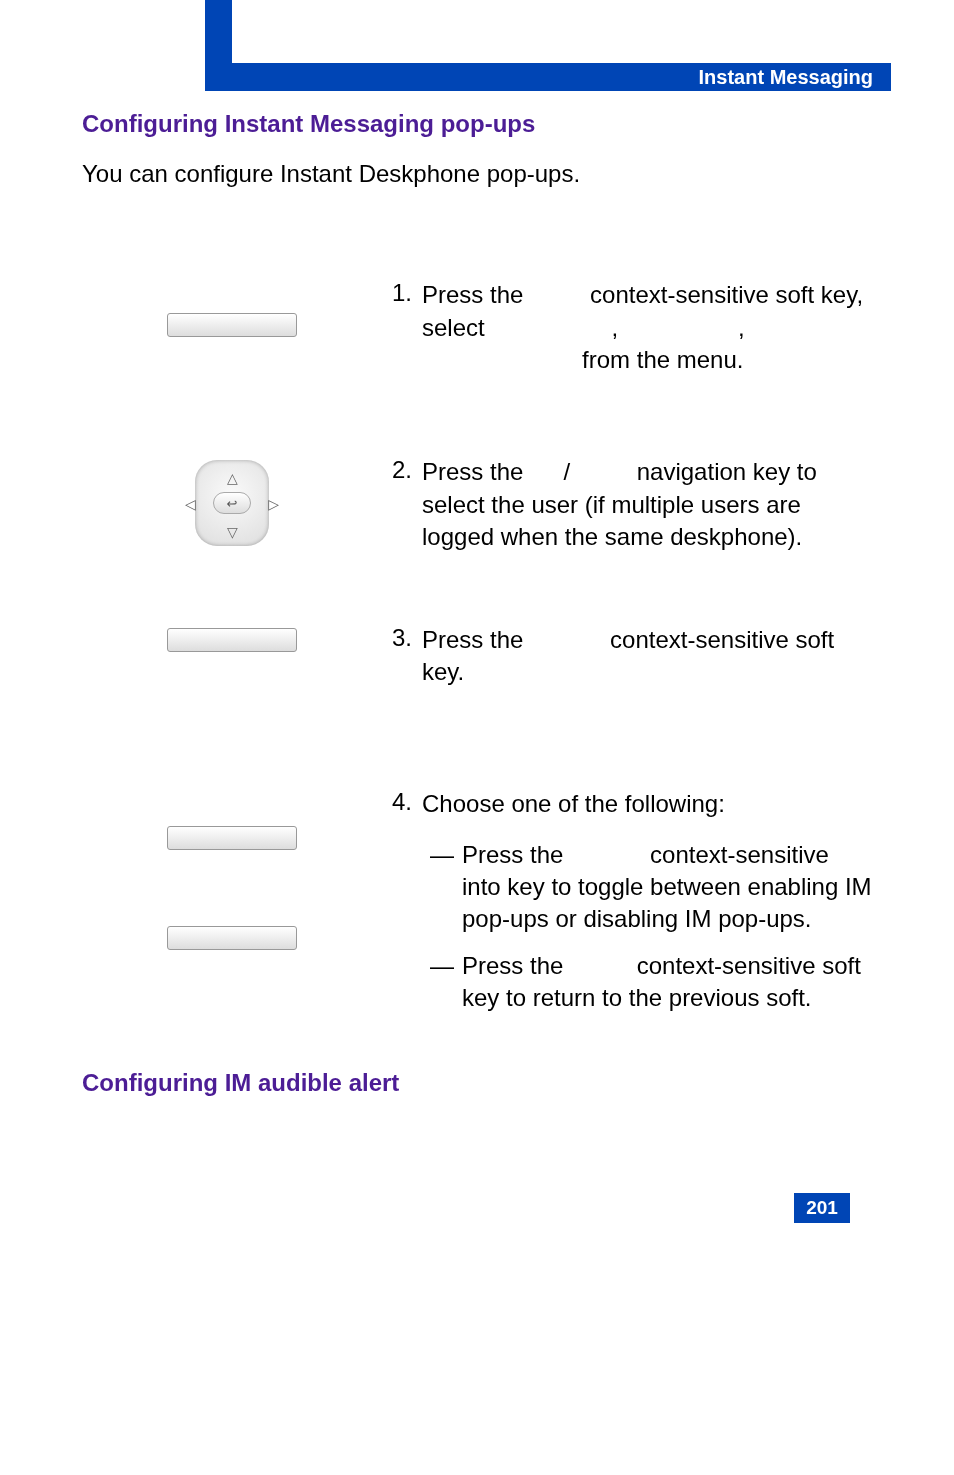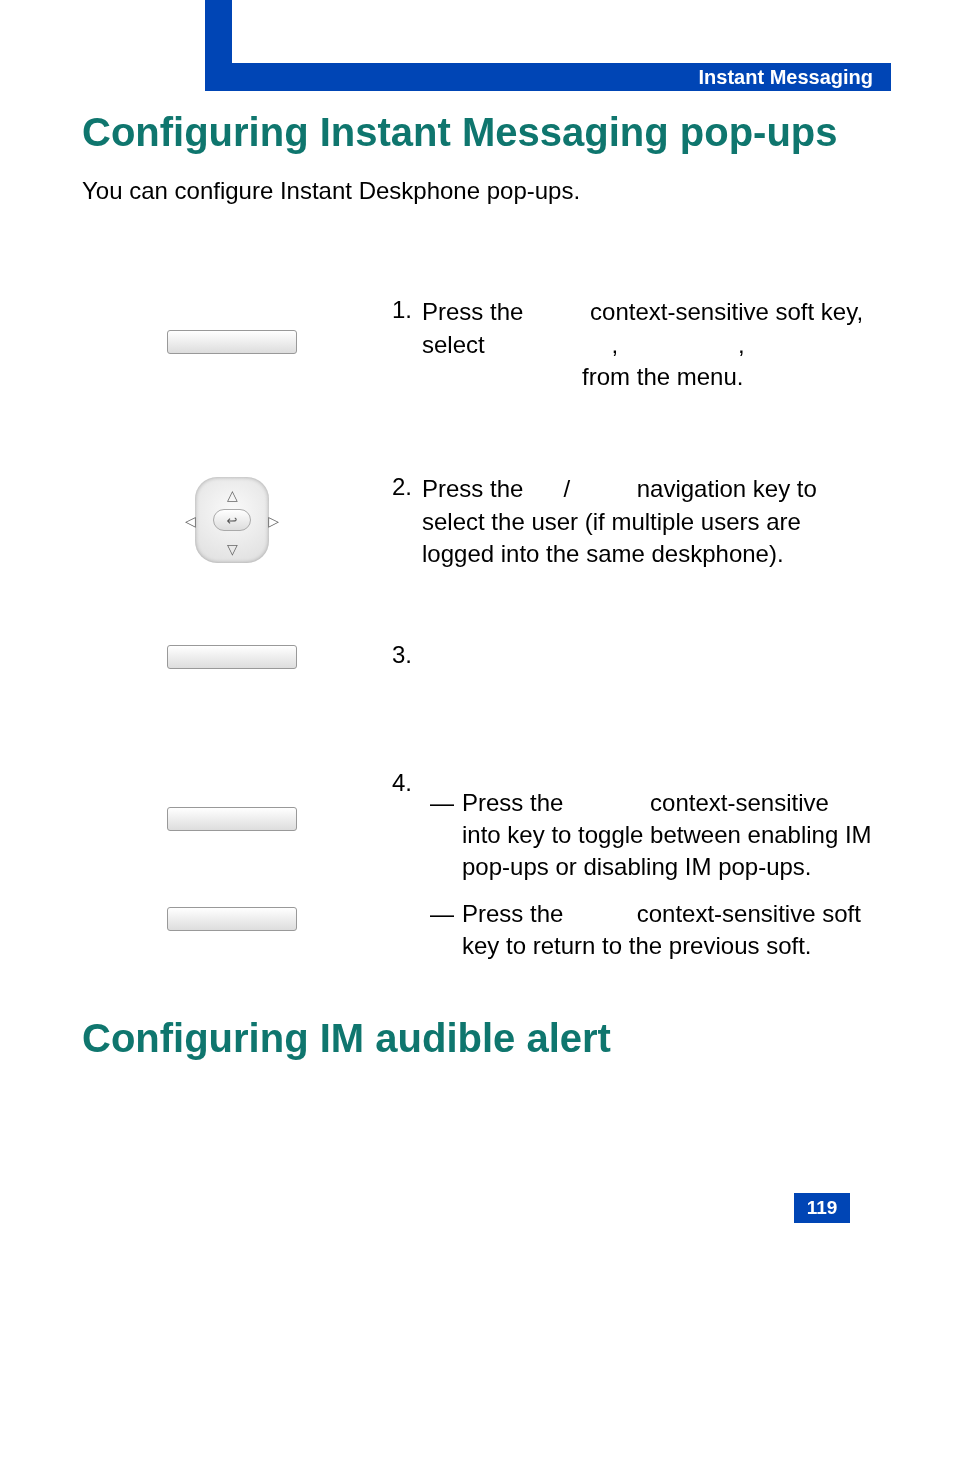--- a/index.html
+++ b/index.html
@@ -4,21 +4,21 @@
 <style>
   * { box-sizing: border-box; margin: 0; padding: 0; }
   html, body { width: 954px; height: 1475px; background: #fff; font-family: Arial, Helvetica, sans-serif; color: #000; }
   .page { width: 954px; height: 1293px; position: relative; padding-top: 0; }
 
   .topbar { position: absolute; top: 63px; left: 232px; right: 63px; height: 28px; background: #0045b5; color: #fff; text-align: right; padding-right: 18px; font-weight: bold; font-size: 20px; display: flex; align-items: center; justify-content: flex-end; }
   .left-tab { position: absolute; left: 205px; top: 0; width: 27px; height: 91px; background: #0045b5; }
 
   .content { position: absolute; left: 82px; right: 82px; top: 110px; }
 
-  h2.blue { color: #0f766e; font-weight: bold; font-size: 40px; margin-bottom: 20px; }
+  h2.blue { color: #4c1d95; font-weight: bold; font-size: 24px; margin-bottom: 20px; }
   .body-text { font-size: 24px; line-height: 1.3; margin-bottom: 20px; }
 
   .steps { margin-top: 90px; }
   .step { display: flex; align-items: flex-start; margin-bottom: 80px; }
   .step-left { width: 300px; flex-shrink: 0; display: flex; justify-content: center; align-items: flex-start; }
   .step-num { width: 40px; flex-shrink: 0; font-size: 24px; text-align: right; padding-right: 10px; }
   .step-text { font-size: 24px; line-height: 1.35; flex: 1; }
 
   .softkey { width: 130px; height: 24px; background: linear-gradient(to bottom, #fff, #ddd); border: 1px solid #999; border-radius: 3px; }
 
@@ -75,38 +75,42 @@
             <div class="outer"></div>
             <div class="center">↩</div>
             <div class="tri up">△</div>
             <div class="tri down">▽</div>
             <div class="tri left">◁</div>
             <div class="tri right">▷</div>
           </div>
         </div>
         <div class="step-num">2.</div>
         <div class="step-text">
-          <span>Press the </span><span>&nbsp;&nbsp;&nbsp;&nbsp;&nbsp;</span><span>/</span><span>&nbsp;&nbsp;&nbsp;&nbsp;&nbsp;&nbsp;&nbsp;&nbsp;&nbsp;</span><span> navigation key to select the user (if multiple users are logged into the same deskphone).</span>
+          <span>Press the </span><span>&nbsp;&nbsp;&nbsp;&nbsp;&nbsp;</span><span>/</span><span>&nbsp;&nbsp;&nbsp;&nbsp;&nbsp;&nbsp;&nbsp;&nbsp;&nbsp;</span><span> navigation key to select the user (if multiple users are logged when the same deskphone).</span>
         </div>
       </div>
 
       <div class="step" style="margin-bottom:100px;">
         <div class="step-left" style="padding-top:4px;">
           <div class="softkey"></div>
         </div>
         <div class="step-num">3.</div>
+        <div class="step-text">
+          <span>Press the </span><span>&nbsp;&nbsp;&nbsp;&nbsp;&nbsp;&nbsp;&nbsp;&nbsp;&nbsp;&nbsp;&nbsp;</span><span> context-sensitive soft key.</span>
+        </div>
       </div>
 
       <div class="step" style="margin-bottom:40px;">
         <div class="step-left double-softkeys">
           <div class="softkey"></div>
           <div class="softkey"></div>
         </div>
         <div class="step-num">4.</div>
         <div class="step-text">
+          <div>Choose one of the following:</div>
           <div class="sub-list">
             <div class="sub-item">
               <div class="sub-dash">—</div>
               <div class="sub-text">
                 <span>Press the </span><span>&nbsp;&nbsp;&nbsp;&nbsp;&nbsp;&nbsp;&nbsp;&nbsp;&nbsp;&nbsp;&nbsp;</span><span> context-sensitive into key to toggle between enabling IM pop-ups or disabling IM pop-ups.</span>
               </div>
             </div>
             <div class="sub-item">
               <div class="sub-dash">—</div>
               <div class="sub-text">
@@ -118,15 +122,15 @@
       </div>
 
     </div>
 
     <div class="section2">
       <h2 class="blue">Configuring IM audible alert</h2>
     </div>
 
   </div>
 
-  <div class="page-num">119</div>
+  <div class="page-num">201</div>
 
 </div>
 
 </body></html>

